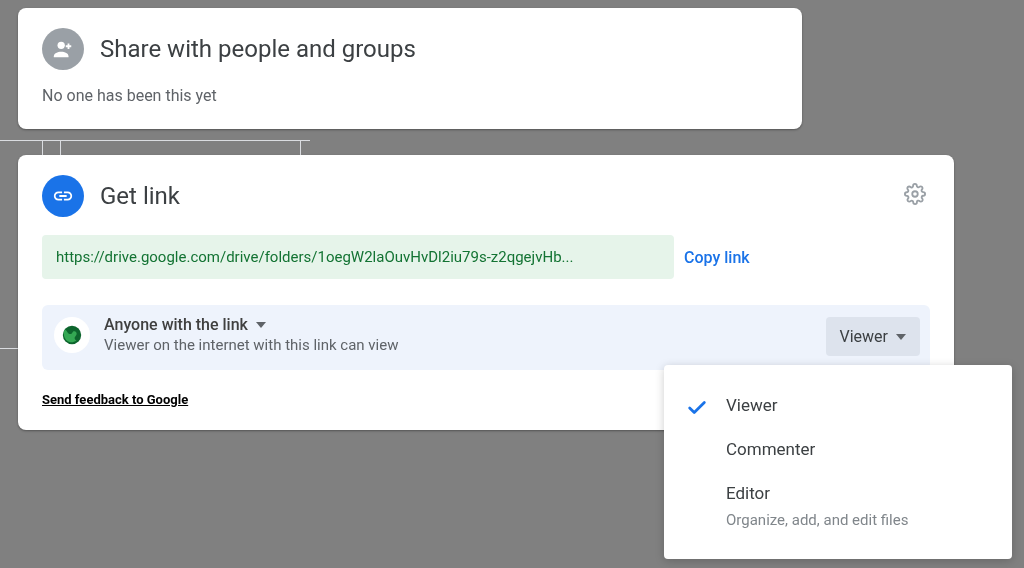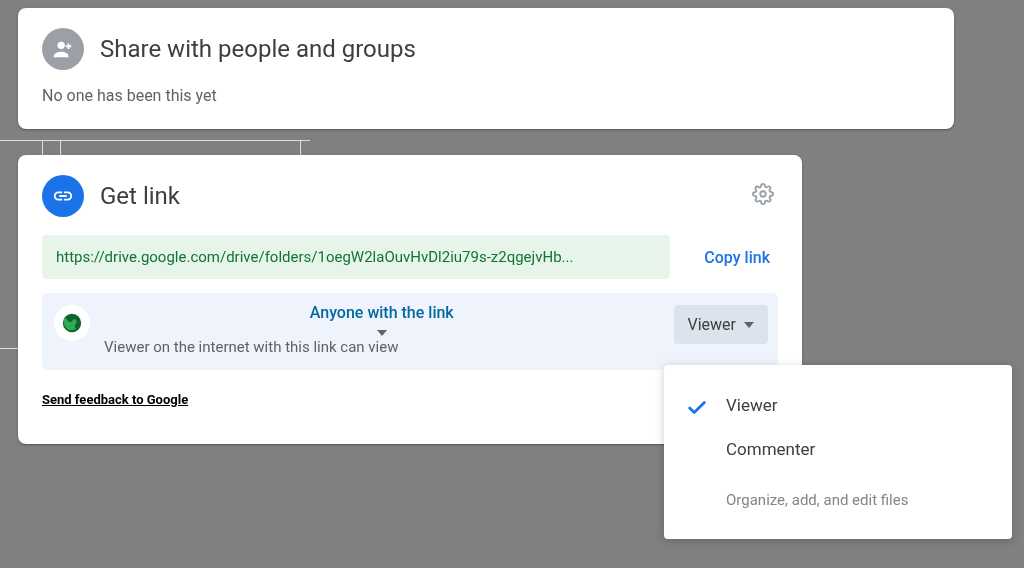--- a/index.html
+++ b/index.html
@@ -17,21 +17,21 @@
     }
     .card {
       background: #fff;
       border-radius: 8px;
       box-shadow: 0 1px 3px rgba(0,0,0,0.12), 0 1px 2px rgba(0,0,0,0.24);
       position: absolute;
     }
     .share-card {
       left: 18px;
       top: 8px;
-      width: 936px;
+      width: 784px;
       padding: 20px 24px 24px 24px;
     }
     .share-header {
       display: flex;
       align-items: center;
       gap: 16px;
       margin-bottom: 16px;
     }
     .person-icon-circle {
       width: 42px;
@@ -49,22 +49,22 @@
       font-weight: 400;
     }
     .no-one-text {
       font-size: 16px;
       color: #5f6368;
       margin-left: 0;
     }
     .getlink-card {
       left: 18px;
       top: 155px;
-      width: 784px;
-      padding: 20px 24px 36px 24px;
+      width: 936px;
+      padding: 20px 24px 22px 24px;
     }
     .getlink-header {
       display: flex;
       align-items: center;
       gap: 16px;
       margin-bottom: 18px;
     }
     .link-icon-circle {
       width: 42px;
       height: 42px;
@@ -82,22 +82,22 @@
       flex: 1;
     }
     .gear-btn {
       color: #5f6368;
       cursor: pointer;
       padding: 4px;
     }
     .link-row {
       display: flex;
       align-items: center;
-      gap: 26px;
-      margin-bottom: 14px;
+      gap: 2px;
+      margin-bottom: 26px;
     }
     .link-box {
       background: #e6f4ea;
       border-radius: 4px;
       padding: 13px 14px;
       flex: 1;
       color: #137333;
       font-size: 15px;
       white-space: nowrap;
       overflow: hidden;
@@ -133,24 +133,23 @@
     }
     .access-info {
       flex: 1;
     }
     .access-dropdown {
       display: flex;
       align-items: center;
       gap: 8px;
       font-size: 16px;
       font-weight: 500;
-      color: #0369a1;
+      color: #404040;
       cursor: pointer;
       margin-bottom: 2px;
-      flex-direction: column;
     }
     .access-desc {
       font-size: 15px;
       color: #5f6368;
     }
     .role-btn {
       background: #dde3ed;
       border: none;
       border-radius: 4px;
       padding: 10px 14px;
@@ -293,15 +292,16 @@
       <svg width="22" height="22" viewBox="0 0 24 24" fill="none" stroke="#1a73e8" stroke-width="3" stroke-linecap="round" stroke-linejoin="round">
           <polyline points="20 6 9 17 4 12"></polyline>
         </svg>
     </span>
     <div class="menu-label">Viewer</div>
   </div>
   <div class="menu-item">
     <div class="menu-label">Commenter</div>
   </div>
   <div class="menu-item">
+    <div class="menu-label">Editor</div>
     <div class="menu-sublabel">Organize, add, and edit files</div>
   </div>
 </div>
 
 </body></html>

